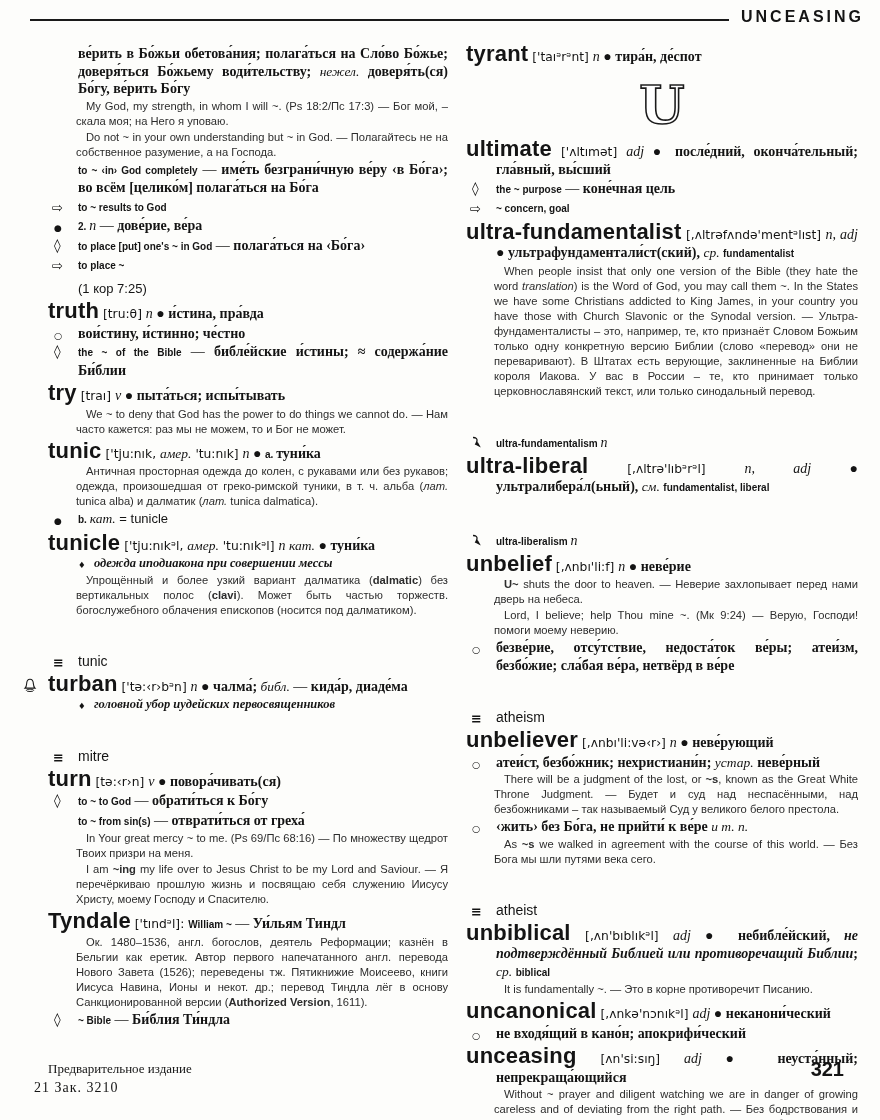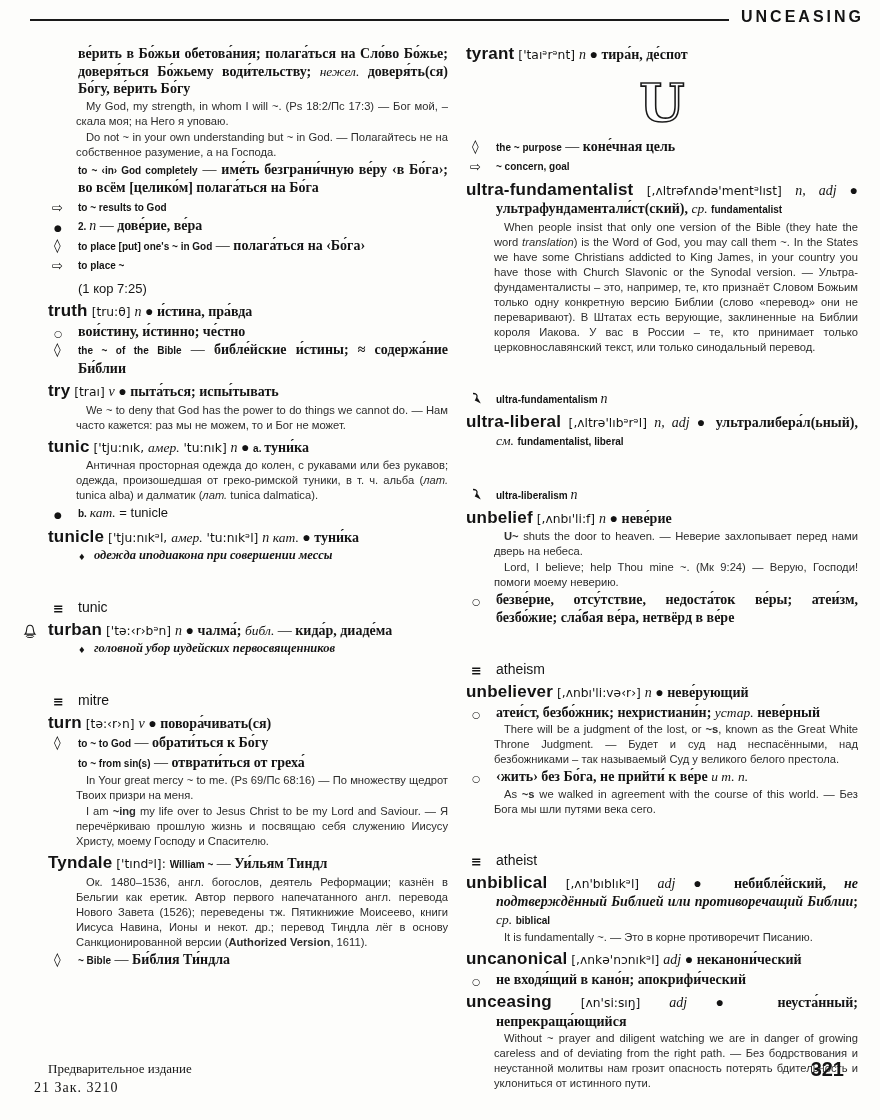--- a/index.html
+++ b/index.html
@@ -20,21 +20,21 @@
   .entry{position:relative;margin-top:5px;}
   .entry:first-child{margin-top:0;}
   .para{margin:1px 0;}
   
   .k-head{font:400 14px/17.5px "Liberation Serif",serif;padding-left:30px;text-indent:-30px;text-align:justify;}
   .k-line{font:400 14px/17.5px "Liberation Serif",serif;padding-left:30px;position:relative;text-align:justify;}
   .k-ex{font:400 11.2px/15px "Liberation Sans",sans-serif;color:#2c2c2c;padding-left:28px;text-indent:10px;text-align:justify;}
   .k-note{font:italic 700 12.5px/15.5px "Liberation Serif",serif;padding-left:46px;position:relative;}
   .k-syn{font:400 14px/17px "Liberation Sans",sans-serif;padding-left:30px;position:relative;margin-top:35px;}
   
-  .sg-hw{font-family:"Liberation Sans",sans-serif;font-weight:700;font-style:normal;font-size:17px;letter-spacing:.2px;}
+  .sg-hw{font-family:"Liberation Sans",sans-serif;font-weight:700;font-style:normal;font-size:22px;letter-spacing:.2px;}
   .sg-ph{font-family:"DejaVu Sans",sans-serif;font-weight:400;font-style:normal;font-size:12.3px;}
   .sg-pos{font-family:"Liberation Serif",serif;font-style:italic;font-weight:400;font-size:14px;}
   .sg-ru{font-family:"Liberation Serif",serif;font-weight:700;font-size:14px;}
   .sg-rui{font-family:"Liberation Serif",serif;font-weight:700;font-style:italic;font-size:14px;}
   .sg-b{font-family:"Liberation Sans",sans-serif;font-weight:700;font-style:normal;font-size:10px;}
   .sg-i{font-family:"Liberation Serif",serif;font-style:italic;font-weight:400;font-size:13.5px;}
   .sg-t{font-family:Liberation Sans, sans-serif;font-weight:400;font-style:normal;font-size:13px;}
   .sg-sb{font-weight:700;}
   .sg-si{font-style:italic;}
   .sg-pl{}
@@ -89,20 +89,21 @@
         <div class="para k-ex"><span class="sg-pl">We ~ to deny that God has the power to do things we cannot do. — Нам часто кажется: раз мы не можем, то и Бог не может.</span></div>
       </div>
       <div class="entry">
         <div class="para k-head"><span class="sg-hw">tunic</span><span class="sg-ph"> ['tju:nık, </span><span class="sg-i">амер.</span><span class="sg-ph"> 'tu:nık] </span><span class="sg-pos">n</span><span class="sg-pl"> ● </span><span class="sg-b">a. </span><span class="sg-ru">туни́ка</span></div>
         <div class="para k-ex"><span class="sg-pl">Античная просторная одежда до колен, с рукавами или без рукавов; одежда, произошедшая от греко-римской туники, в т. ч. альба (</span><span class="sg-si">лат.</span><span class="sg-pl"> tunica alba) и далматик (</span><span class="sg-si">лат.</span><span class="sg-pl"> tunica dalmatica).</span></div>
         <div class="para k-line"><span class="mk mk-bu">●</span><span class="sg-b">b. </span><span class="sg-i">кат.</span><span class="sg-t"> = tunicle</span></div>
       </div>
       <div class="entry">
         <div class="para k-head"><span class="sg-hw">tunicle</span><span class="sg-ph"> ['tju:nıkᵊl, </span><span class="sg-i">амер.</span><span class="sg-ph"> 'tu:nıkᵊl] </span><span class="sg-pos">n </span><span class="sg-i">кат.</span><span class="sg-pl"> ● </span><span class="sg-ru">туни́ка</span></div>
         <div class="para k-note"><span class="mk mk-no">♦</span><span class="sg-pl">одежда иподиакона при совершении мессы</span></div>
+        <div class="para k-ex"><span class="sg-pl">Упрощённый и более узкий вариант далматика (</span><span class="sg-sb">dalmatic</span><span class="sg-pl">) без вертикальных полос (</span><span class="sg-sb">clavi</span><span class="sg-pl">). Может быть частью торжеств. богослужебного облачения епископов (носится под далматиком).</span></div>
         <div class="para k-syn"><span class="mk mk-eq">≡</span><span class="sg-pl">tunic</span></div>
       </div>
       <div class="entry">
         <span class="bell"><svg width="16" height="17" viewBox="0 0 16 17">
             <path d="M8 2.2 C5.4 2.2 4.7 4.6 4.6 6.9 C4.5 8.9 3.9 10.2 3 11.1 L13 11.1 C12.1 10.2 11.5 8.9 11.4 6.9 C11.3 4.6 10.6 2.2 8 2.2 Z" fill="none" stroke="#1a1a1a" stroke-width="1.1"></path>
             <ellipse cx="8" cy="13.3" rx="3.6" ry="1.2" fill="none" stroke="#1a1a1a" stroke-width="1"></ellipse>
           </svg></span>
         <div class="para k-head"><span class="sg-hw">turban</span><span class="sg-ph"> ['tə:‹r›bᵊn] </span><span class="sg-pos">n</span><span class="sg-pl"> ● </span><span class="sg-ru">чалма́; </span><span class="sg-i">библ.</span><span class="sg-pl"> — </span><span class="sg-ru">кида́р, диаде́ма</span></div>
         <div class="para k-note"><span class="mk mk-no">♦</span><span class="sg-pl">головной убор иудейских первосвященников</span></div>
         <div class="para k-syn"><span class="mk mk-eq">≡</span><span class="sg-pl">mitre</span></div>
@@ -123,20 +124,21 @@
   <div class="col col-1">
       <div class="entry">
         <div class="para k-head"><span class="sg-hw">tyrant</span><span class="sg-ph"> ['taıᵊrᵊnt] </span><span class="sg-pos">n</span><span class="sg-pl"> ● </span><span class="sg-ru">тира́н, де́спот</span></div>
       </div>
       <div class="letterwrap">
         <svg width="80" height="58" viewBox="0 0 80 58">
           <text x="40" y="46" text-anchor="middle" font-family="DejaVu Serif, serif" font-weight="bold" font-size="52" fill="#ffffff" stroke="#1a1a1a" stroke-width="1.6">U</text>
         </svg>
       </div>
       <div class="entry">
+        <div class="para k-head"><span class="sg-hw">ultimate</span><span class="sg-ph"> ['ʌltımət] </span><span class="sg-pos">adj</span><span class="sg-pl"> ● </span><span class="sg-ru">после́дний, оконча́тельный; гла́вный, вы́сший</span></div>
         <div class="para k-line"><span class="mk mk-di">◊</span><span class="sg-b">the ~ purpose</span><span class="sg-pl"> — </span><span class="sg-ru">коне́чная цель</span></div>
         <div class="para k-line"><span class="mk mk-ar">⇨</span><span class="sg-b">~ concern, goal</span></div>
       </div>
       <div class="entry">
         <div class="para k-head"><span class="sg-hw">ultra-fundamentalist</span><span class="sg-ph"> [,ʌltrəfʌndə'mentᵊlıst] </span><span class="sg-pos">n, adj</span><span class="sg-pl"> ● </span><span class="sg-ru">ультрафундаментали́ст(ский), </span><span class="sg-i">ср.</span><span class="sg-pl"> </span><span class="sg-b">fundamentalist</span></div>
         <div class="para k-ex"><span class="sg-pl">When people insist that only one version of the Bible (they hate the word </span><span class="sg-si">translation</span><span class="sg-pl">) is the Word of God, you may call them ~. In the States we have some Christians addicted to King James, in your country you have those with Church Slavonic or the Synodal version. — Ультра-фундаменталисты – это, например, те, кто признаёт Словом Божьим только одну конкретную версию Библии (слово «перевод» они не переваривают). В Штатах есть верующие, заклиненные на Библии короля Иакова. У вас в России – те, кто принимает только церковнославянский текст, или только синодальный перевод.</span></div>
         <div class="para k-syn"><span class="mk mk-dv"><svg width="13" height="13" viewBox="0 0 13 13">
               <path d="M2 1.5 q4.5 0 4 3.5 l-1.2 3.5" fill="none" stroke="#141414" stroke-width="1.3"></path>
               <path d="M3.6 8.2 l6.2 3.4 l-3-5.6 z" fill="#141414"></path>
             </svg></span><span class="sg-b">ultra-fundamentalism </span><span class="sg-pos">n</span></div>

